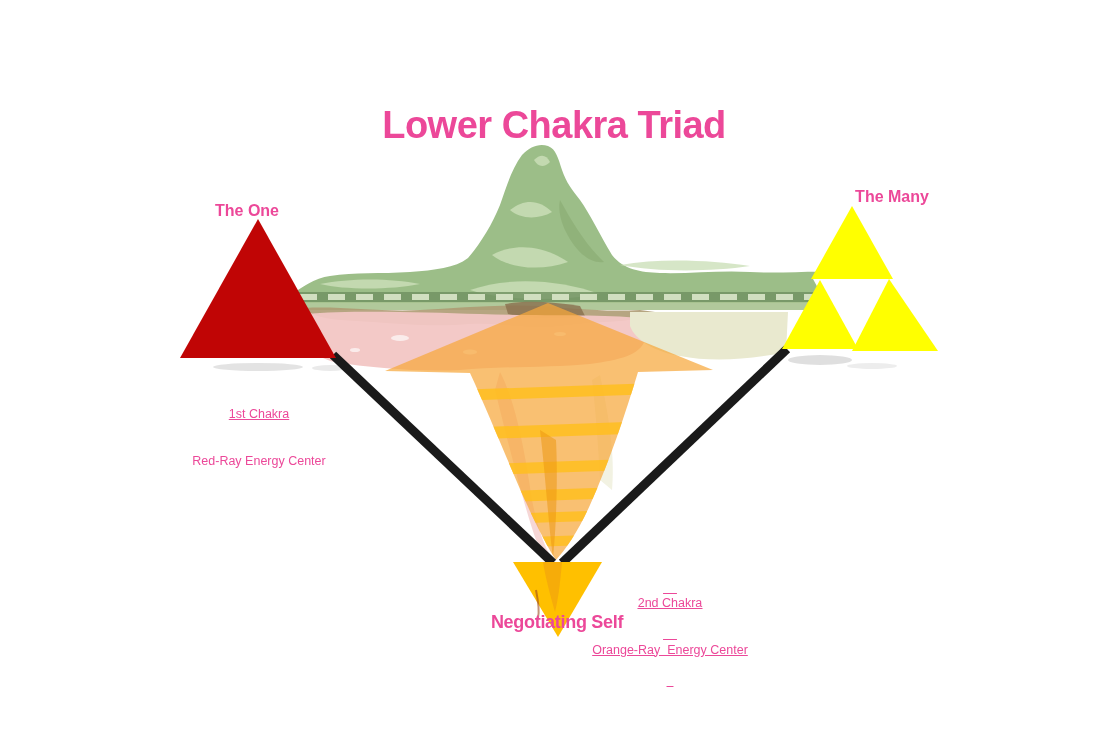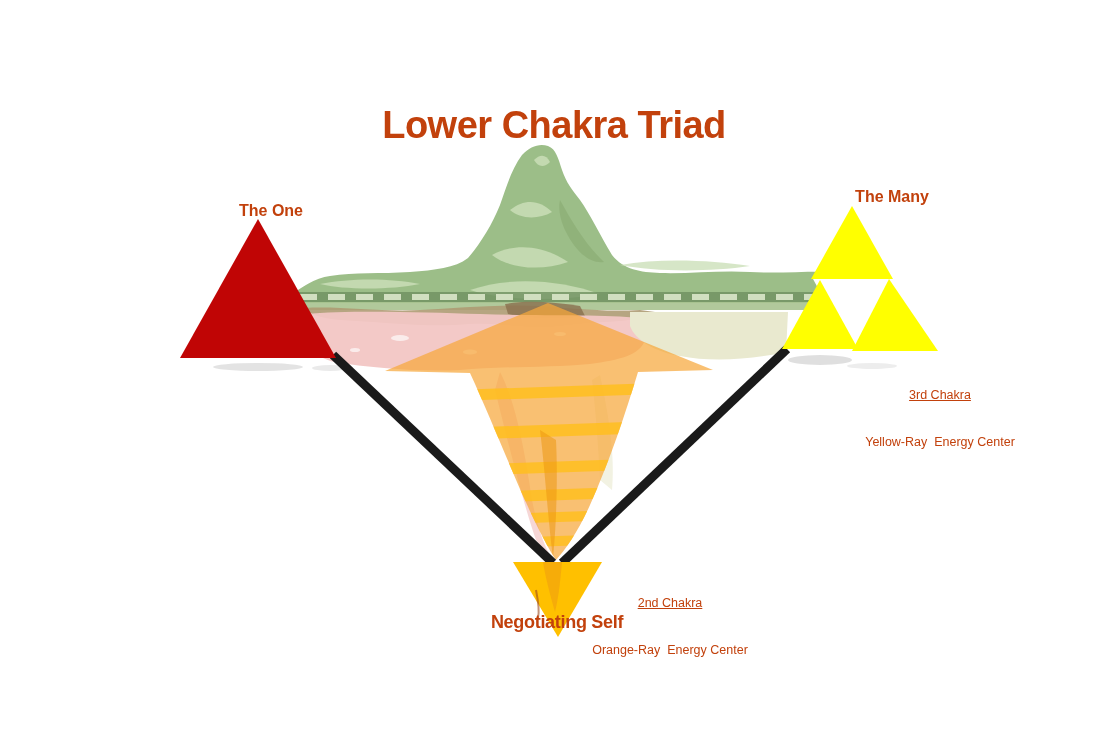--- a/index.html
+++ b/index.html
@@ -8,21 +8,21 @@
     width:1108px;height:737px;
     background:#ffffff;
     overflow:hidden;
     font-family:"Liberation Sans",sans-serif;
   }
   #art{position:absolute;left:0;top:0;}
   .lbl{
     position:absolute;
     transform:translateX(-50%);
     text-align:center;
-    color:#c2410c;
+    color:#ec4899;
     white-space:pre;
     z-index:10;
   }
   .title{font-size:38px;font-weight:700;letter-spacing:-0.5px;}
   .node-label{font-size:16px;font-weight:700;}
   .neg-label{font-size:18px;font-weight:700;letter-spacing:-0.3px;text-align:center;}
   .chakra{font-size:12.5px;line-height:15.5px;font-weight:400;}
   .chakra .u{text-decoration:underline;display:block;}
   .chakra .c{display:block;}
 </style>
@@ -147,30 +147,30 @@
 
     <g>
       <polygon points="513,562 602,562 558,637" fill="#ffc000"></polygon>
       <path opacity="0.5" d="M543,562 L562,562 C560,585 558,600 555,612 C550,595 545,575 543,562 Z" fill="#ed9812"></path>
       <path d="M536,590 C538,600 540,610 538,618" fill="none" stroke="#9c4a1a" stroke-width="2" opacity="0.6"></path>
     </g>
   </svg>
 
   <div class="lbl title" style="left:554px;top:104px;">Lower Chakra Triad</div>
 
-  <div class="lbl node-label" style="left:271px;top:202px;">The One</div>
+  <div class="lbl node-label" style="left:247px;top:202px;">The One</div>
 
   <div class="lbl node-label" style="left:892px;top:188px;">The Many</div>
 
-
-  <div class="lbl chakra" style="left:940px;top:357px;">
-    <span class="u">3rd Chakra</span>
-    <span class="c">Yellow-Ray  Energy Center</span>
+  <div class="lbl chakra" style="left:259px;top:376px;">
+    <span class="u">1st Chakra</span>
+    <span class="c">Red-Ray Energy Center</span>
   </div>
 
-  <div class="lbl chakra" style="left:670px;top:565px;">
+
+  <div class="lbl chakra" style="left:670px;top:565px;text-decoration:underline;">
     <span class="u">2nd Chakra</span>
     <span class="c">Orange-Ray  Energy Center</span>
   </div>
 
   <div class="lbl neg-label" style="left:557px;top:612px;">Negotiating Self</div>
 
 </div>
 
 </body></html>

